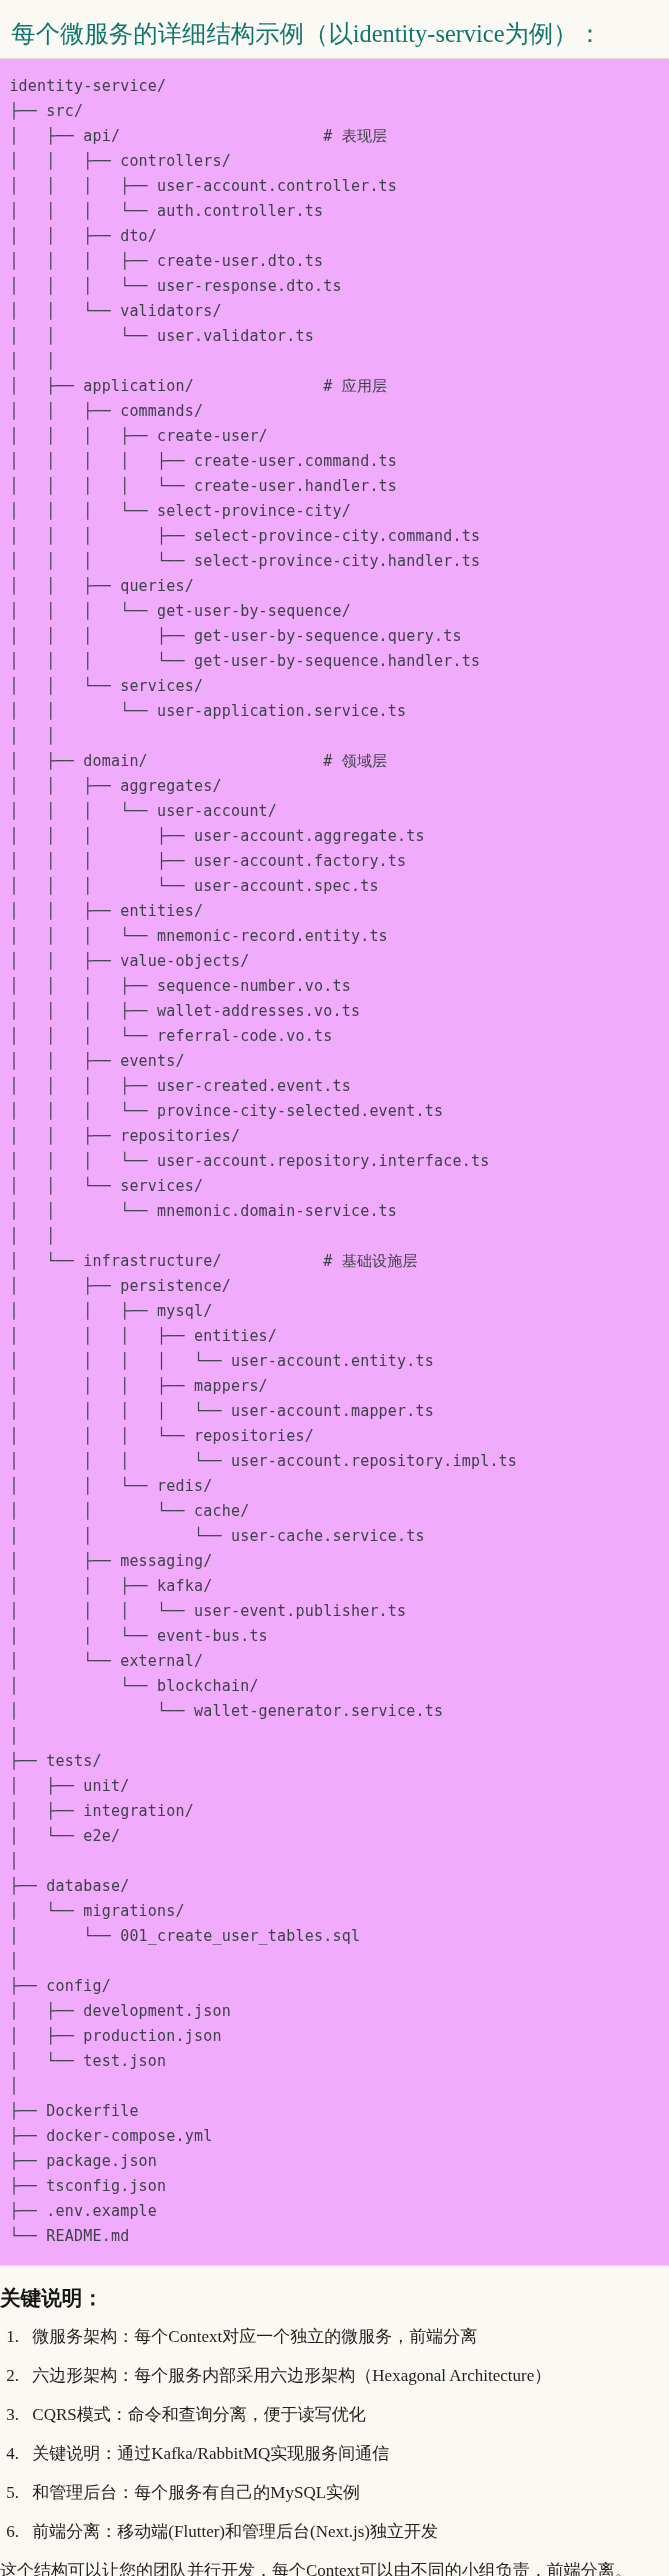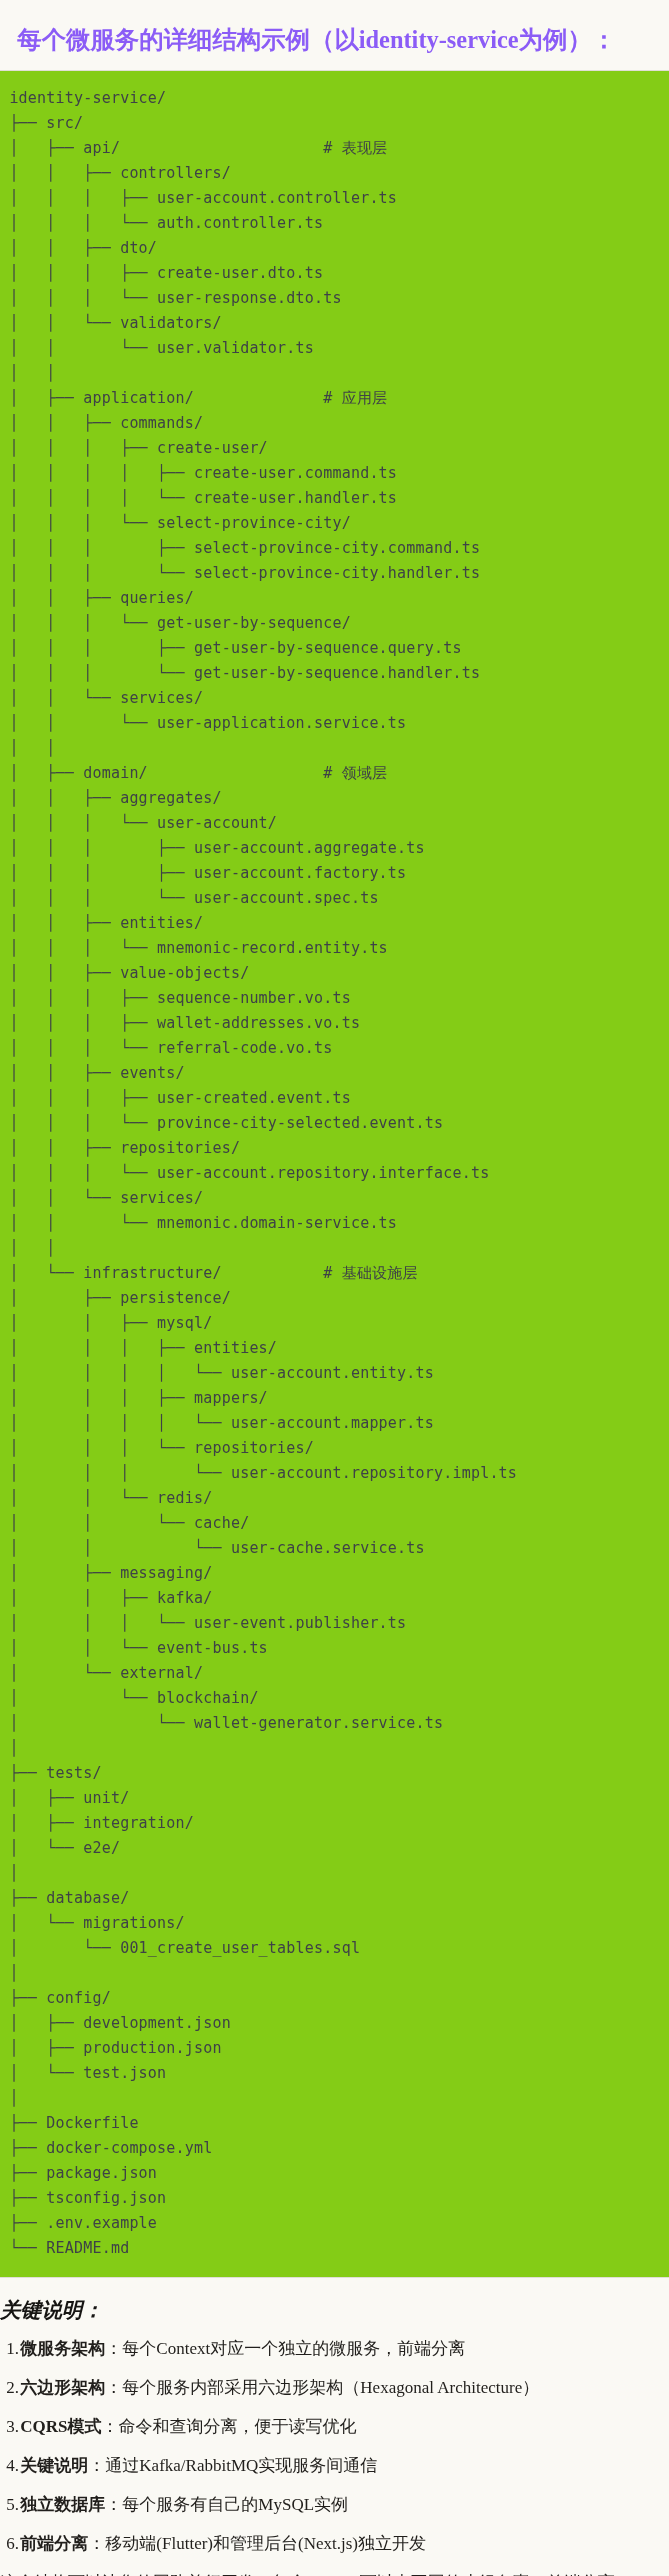--- a/index.html
+++ b/index.html
@@ -10,35 +10,35 @@
   body {
     width: 669px;
     min-height: 2576px;
     color: #211F1C;
     font-family: "Liberation Serif", sans-serif;
   }
   .page {
     width: 669px;
   }
   .page-title {
-    margin: 16px;
+    margin: 10px;
     padding: 9.4px 0 0 1.3px;
     font-size: 24.4px;
     line-height: 29px;
-    font-weight: 700;
-    color: #8b5cf6;
+    font-weight: 400;
+    color: #0f766e;
     font-family: "Liberation Serif", sans-serif;
     letter-spacing: 0;
     white-space: nowrap;
   }
   .code-block {
     margin-top: 8.1px;
     border-top: 0.6px solid #E0DED6;
     border-bottom: 0.6px solid #E0DED6;
-    background: #84cc16;
+    background: #f0abfc;
     padding: 15px 7.5px 15.6px 9.4px;
     box-sizing: border-box;
     width: 669px;
     overflow: hidden;
   }
   .directory-tree {
     margin: 0;
     font-family: "DejaVu Sans Mono", "Liberation Mono", monospace;
     font-size: 15px;
     line-height: 25px;
@@ -49,40 +49,40 @@
   .notes {
     padding: 0 12.5px 15.6px 0;
   }
   .notes-heading {
     margin: 19px 0 0 0;
     font-size: 20.6px;
     line-height: 26px;
     font-weight: 700;
     color: #161513;
     font-family: "Liberation Serif", sans-serif;
-    font-style: italic;
   }
   .notes-list {
     list-style: none;
     margin: 15px 0 0 0;
     padding: 0 0 0 6.3px;
   }
   .notes-list li {
     font-size: 17px;
     line-height: 22px;
     color: #211F1C;
   }
   .notes-list li + li {
     margin-top: 17px;
   }
   .item-num {
     padding-right: 1.3px;
   }
   .item-label {
-    font-weight: 700;
+    font-weight: 400;
+    margin-left: 12px;
   }
   .closing-paragraph {
     margin: 17.5px 0 0 0;
     font-size: 17px;
     line-height: 22px;
     color: #211F1C;
   }
 </style>
 </head>
 <body>
@@ -192,21 +192,21 @@
       <li>
         <span class="item-num">2.</span><span class="item-label">六边形架构</span><span class="item-text">：每个服务内部采用六边形架构（Hexagonal Architecture）</span>
       </li>
       <li>
         <span class="item-num">3.</span><span class="item-label">CQRS模式</span><span class="item-text">：命令和查询分离，便于读写优化</span>
       </li>
       <li>
         <span class="item-num">4.</span><span class="item-label">关键说明</span><span class="item-text">：通过Kafka/RabbitMQ实现服务间通信</span>
       </li>
       <li>
-        <span class="item-num">5.</span><span class="item-label">独立数据库</span><span class="item-text">：每个服务有自己的MySQL实例</span>
+        <span class="item-num">5.</span><span class="item-label">和管理后台</span><span class="item-text">：每个服务有自己的MySQL实例</span>
       </li>
       <li>
         <span class="item-num">6.</span><span class="item-label">前端分离</span><span class="item-text">：移动端(Flutter)和管理后台(Next.js)独立开发</span>
       </li>
     </ol>
 
     <p class="closing-paragraph">这个结构可以让您的团队并行开发，每个Context可以由不同的小组负责，前端分离。</p>
 
   </div>
 

